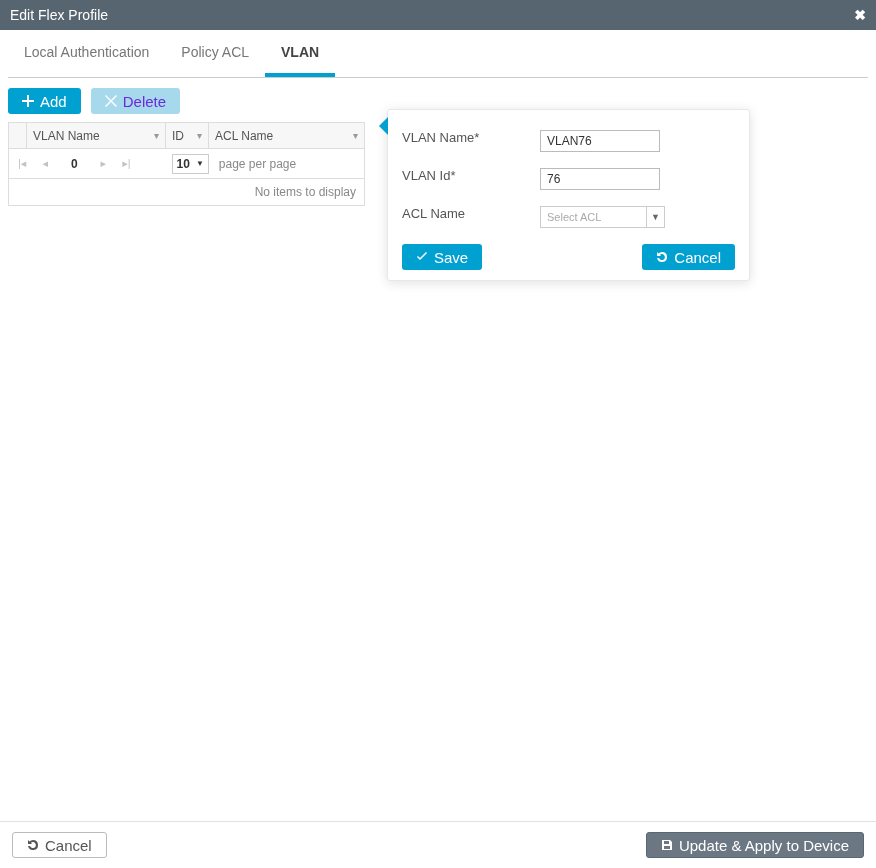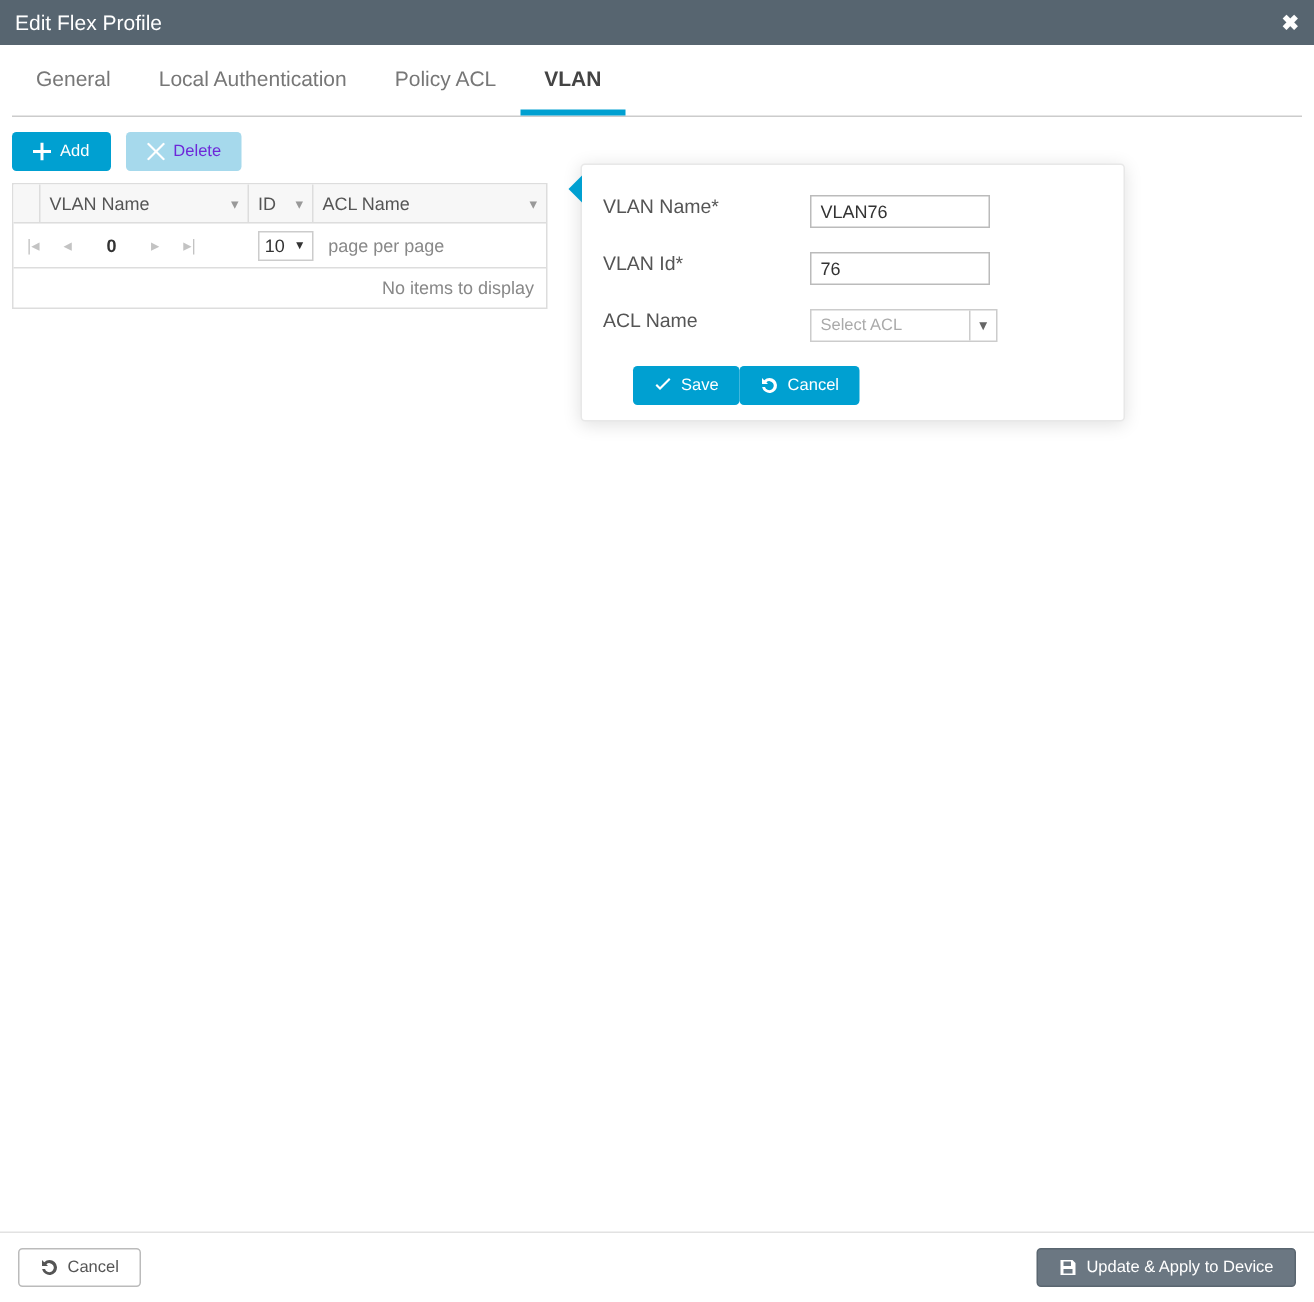--- a/index.html
+++ b/index.html
@@ -44,21 +44,21 @@
   }
   .toolbar { padding: 10px 8px 8px 8px; display: flex; gap: 10px; }
   .btn {
     display: inline-flex;
     align-items: center;
     gap: 6px;
     height: 26px;
     padding: 0 14px;
     border: none;
     border-radius: 3px;
-    font-size: 11px;
+    font-size: 15px;
     cursor: pointer;
   }
   .btn-blue { background: #00a0d1; color: #fff; }
   .btn-lightblue { background: #a6d9ec; color: #6d28d9; cursor: default; }
   .btn-outline {
     background: #fff; color: #555; border: 1px solid #bbb;
   }
   .btn-dark {
     background: #6b7782; color: #fff; border: 1px solid #5a6670;
   }
@@ -112,20 +112,21 @@
   .page-size {
     border: 1px solid #ccc;
     height: 20px;
     padding: 0 4px;
     display: inline-flex;
     align-items: center;
     gap: 6px;
     font-size: 12px;
     color: #333;
     cursor: pointer;
+    font-weight: bold;
   }
   .no-items {
     text-align: right;
     padding: 6px 8px;
     font-size: 12px;
     color: #888;
   }
   .popover {
     position: absolute;
     left: 387px;
@@ -180,44 +181,42 @@
     width: 18px;
     height: 100%;
     display:flex;
     align-items:center;
     justify-content:center;
     font-size: 9px;
     color: #666;
   }
   .popover-actions {
     display: flex;
-    justify-content: flex-start;
+    justify-content: space-between;
     margin-top: 4px;
-    margin-left: 20px;
   }
   .footer {
     position: absolute;
     left: 0; right: 0; bottom: 0;
     border-top: 1px solid #e2e2e2;
     padding: 10px 12px;
     display: flex;
     justify-content: space-between;
     align-items: center;
   }
 </style>
 </head>
 <body>
 
 <div class="header">
   <span class="header-title">Edit Flex Profile</span>
   <span class="close-x">✖</span>
 </div>
 
 <div class="tabs">
-  <div class="tab">General</div>
   <div class="tab">Local Authentication</div>
   <div class="tab">Policy ACL</div>
   <div class="tab active">VLAN</div>
 </div>
 
 <div class="toolbar">
   <button class="btn btn-blue">
     <svg class="icon" viewBox="0 0 12 12">
         <path d="M5 0h2v5h5v2H7v5H5V7H0V5h5z" fill="#fff"></path>
       </svg>

